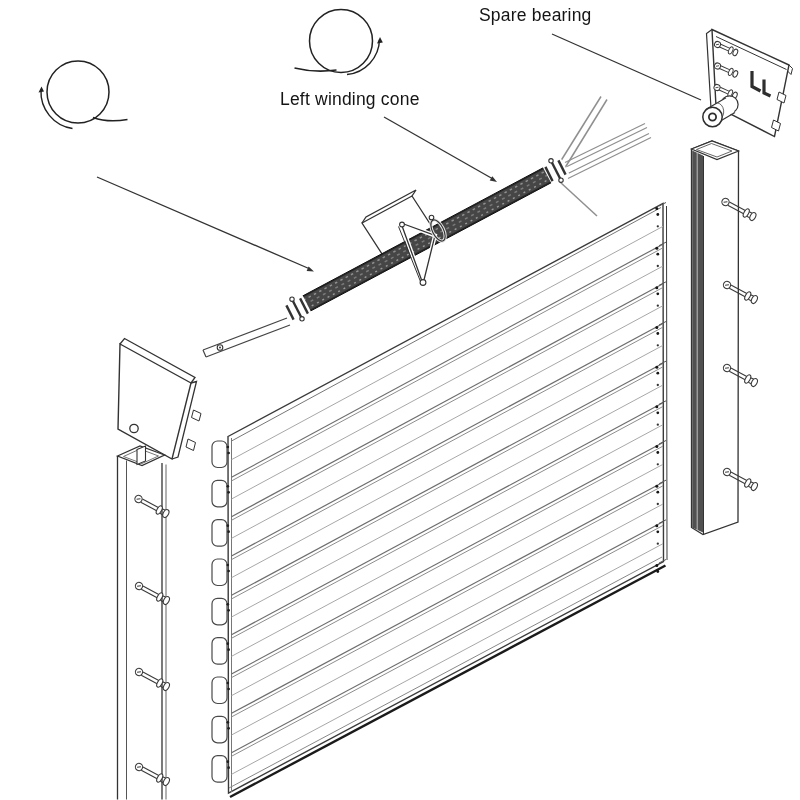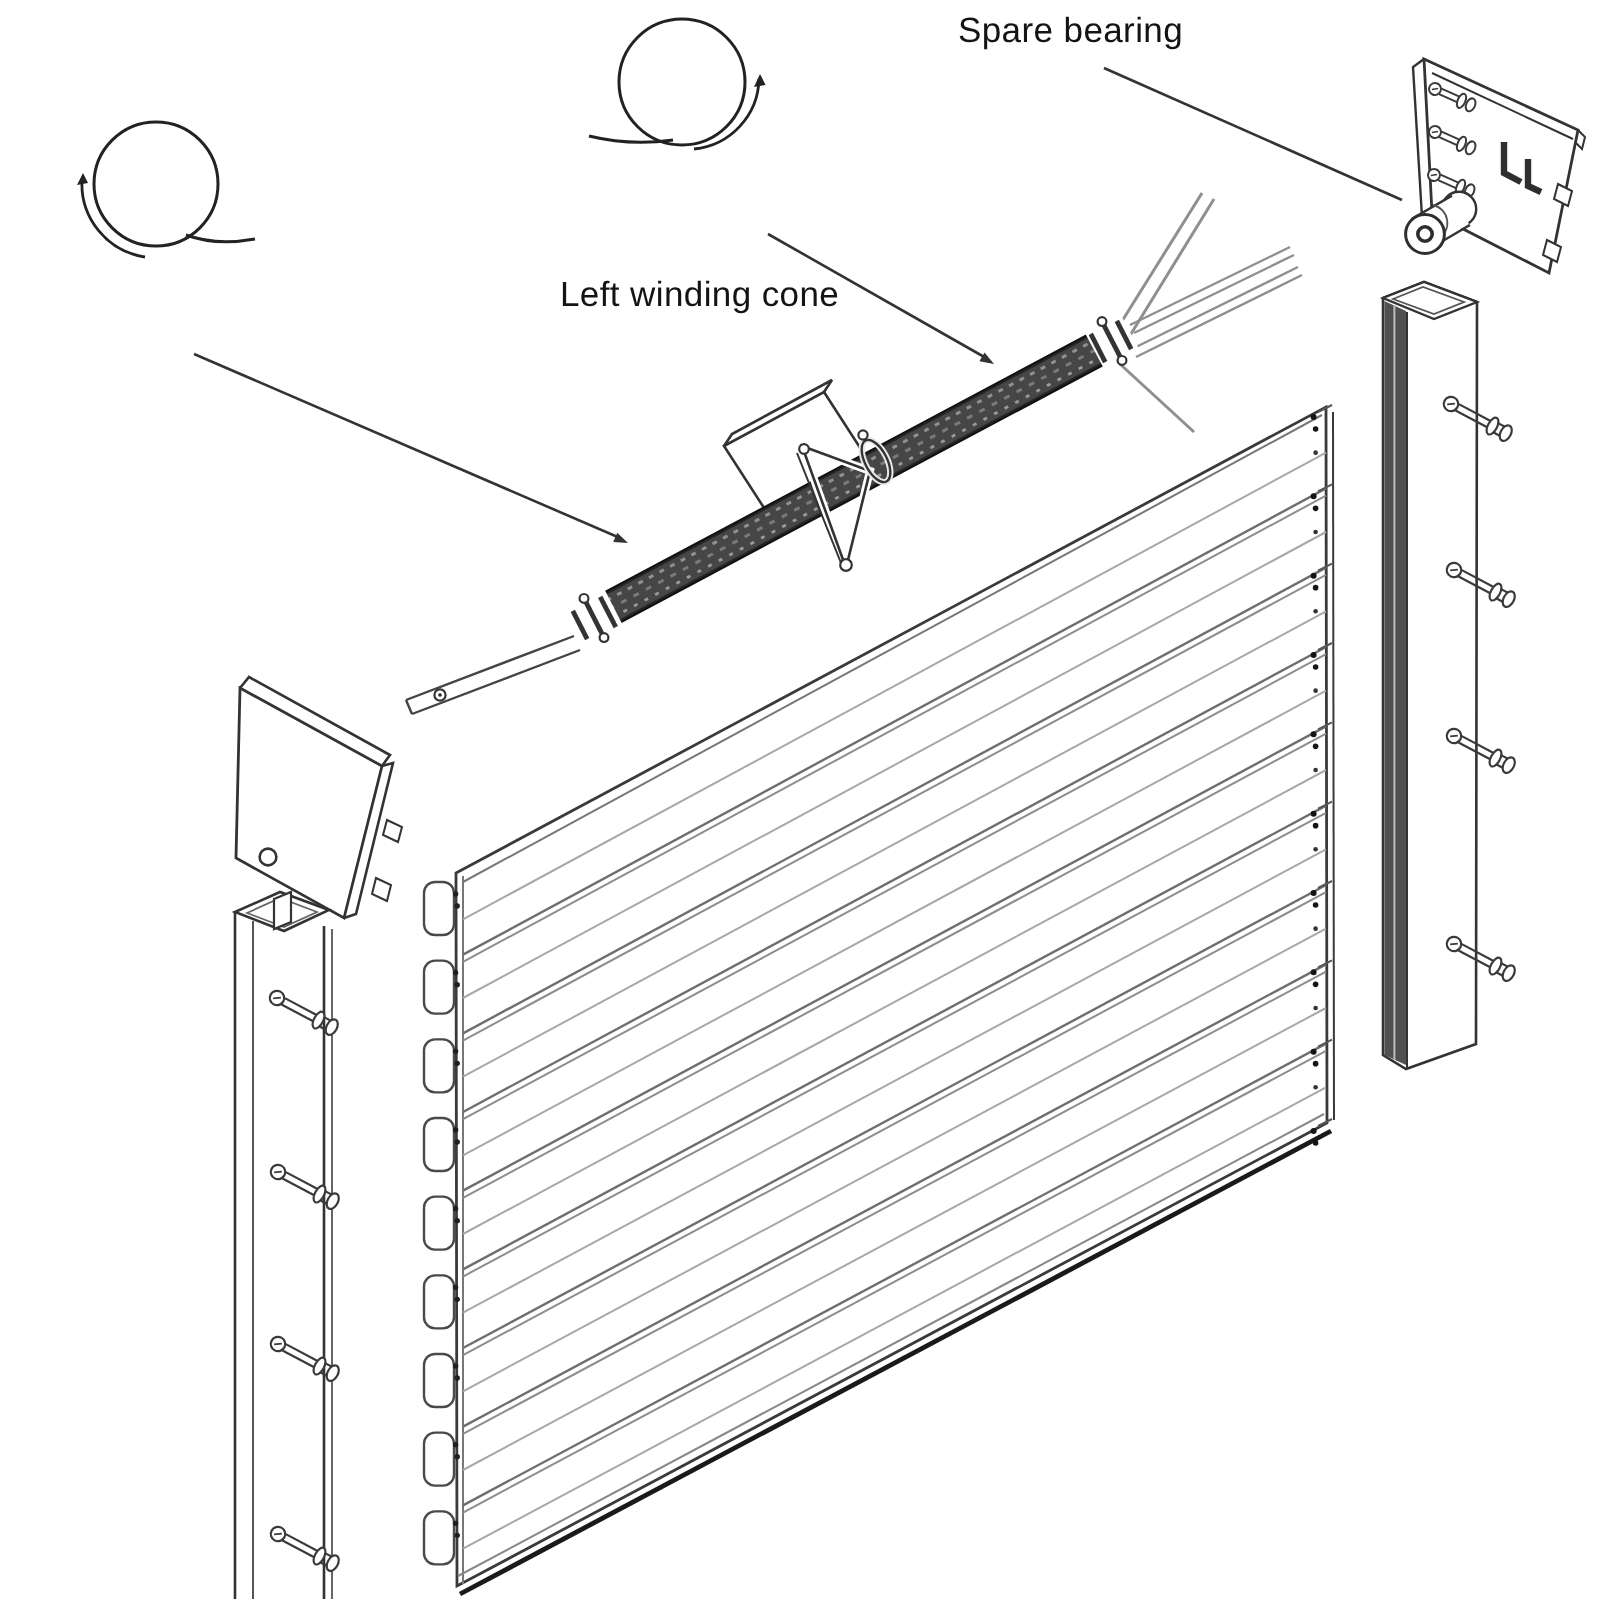--- a/index.html
+++ b/index.html
@@ -2,21 +2,21 @@
 <html><head>
 <meta charset="utf-8">
 <style>
   html,body{margin:0;padding:0;background:#fff;}
   .stage{position:relative;width:800px;height:800px;background:#fff;overflow:hidden;
          font-family:"Liberation Sans", sans-serif;}
   .stage svg{position:absolute;left:0;top:0;}
   .diagram-label{position:absolute;font-size:17.5px;letter-spacing:.2px;color:#141414;
                  white-space:nowrap;line-height:1.2;}
   .lbl-right{left:8px;top:148px;}
-  .lbl-left{left:280px;top:89px;margin-top:48px;}
+  .lbl-left{left:280px;top:89px;}
   .lbl-spare{left:479px;top:5px;}
 </style>
 </head>
 <body>
 
 <div class="stage">
 
 <svg width="800" height="800" viewBox="0 0 800 800">
   <defs>
     <g id="screw">

